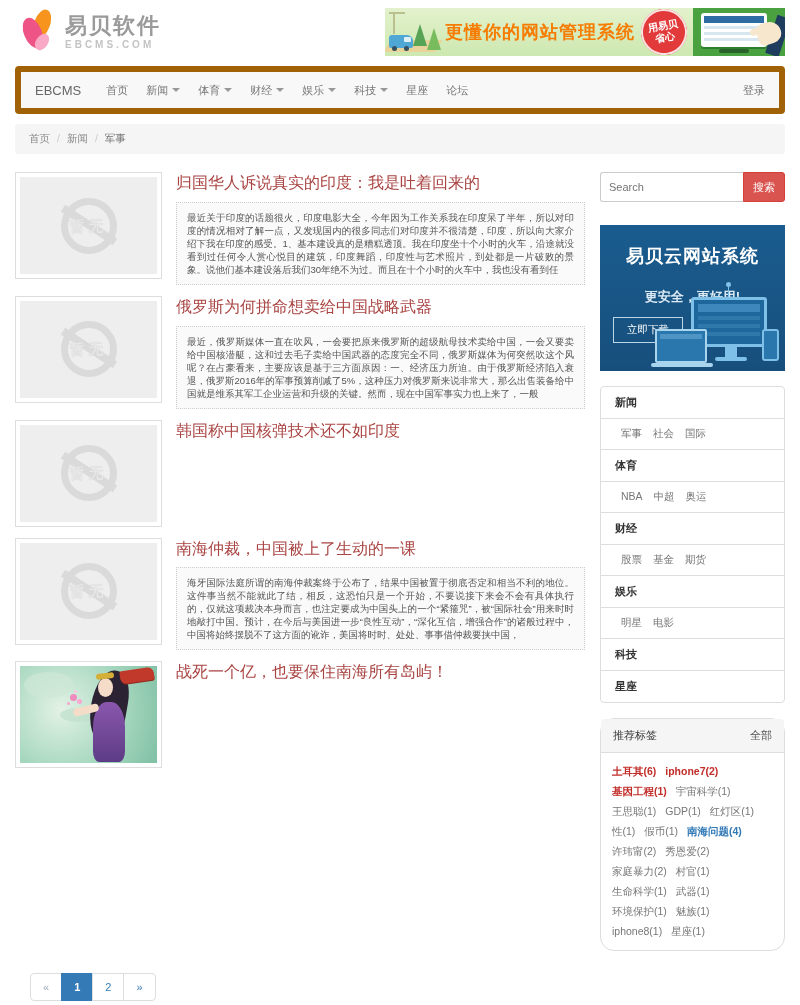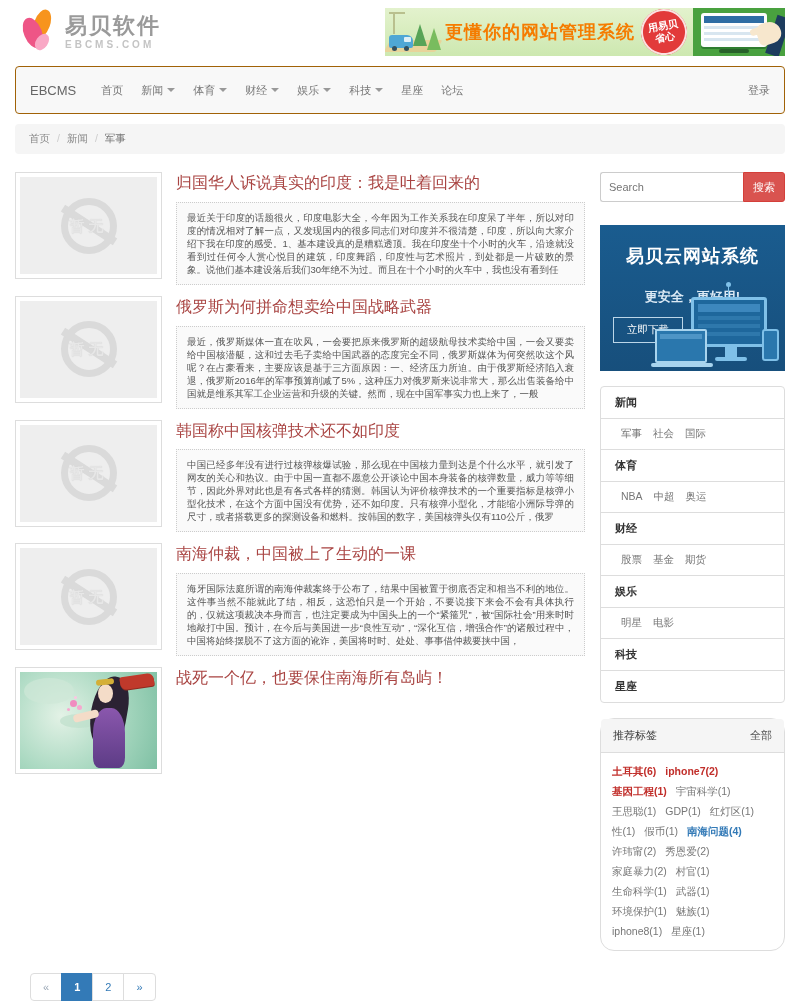--- a/index.html
+++ b/index.html
@@ -26,21 +26,21 @@
   .banner-green { width:92px; height:100%; background:#49a13f; margin-left:auto; position:relative; flex:none; }
   .g-laptop { position:absolute; left:8px; top:5px; width:66px; height:34px; background:#fdfdfd; border-radius:3px; box-shadow:0 2px 0 #2f7d2f; }
   .g-laptop::before { content:""; position:absolute; left:3px; top:3px; right:3px; height:7px; background:#2e6da4; }
   .g-laptop::after { content:""; position:absolute; left:3px; top:13px; right:3px; bottom:3px; background:repeating-linear-gradient(180deg,#d8e6f0 0 3px,#fff 3px 6px); }
   .g-base { position:absolute; left:26px; bottom:3px; width:30px; height:4px; background:#28612a; border-radius:2px; }
   .g-sleeve { position:absolute; right:0; top:8px; width:14px; height:40px; background:#1d3c5e; transform:rotate(18deg); }
   .g-hand { position:absolute; right:4px; top:14px; width:24px; height:22px; background:#f7e7cd; border-radius:8px 12px 10px 6px; transform:rotate(-18deg); }
   .g-hand::before { content:""; position:absolute; left:-6px; top:2px; width:14px; height:7px; background:#f7e7cd; border-radius:4px; }
 
   
-  .navbar { margin:4px 15px 0; height:48px; background:#f8f8f8; border:1px solid #a16207; border-radius:4px; display:flex; align-items:center; padding:0 14px; font-size:11px; }
+  .navbar { margin:4px 15px 0; height:48px; background:#f8f8f8; border:6px solid #a16207; border-radius:4px; display:flex; align-items:center; padding:0 14px; font-size:11px; }
   .brand { color:#666; font-size:13px; margin-right:16px; cursor:pointer; }
   .nav-item { color:#777; padding:0 9px; cursor:pointer; display:inline-flex; align-items:center; height:100%; }
   .caret { width:0; height:0; border-top:4px solid #999; border-left:4px solid transparent; border-right:4px solid transparent; display:inline-block; margin-left:4px; }
   .nav-login { margin-left:auto; color:#777; cursor:pointer; }
 
   
   .breadcrumb { margin:10px 15px 0; background:#f5f5f5; border-radius:4px; padding:8px 14px; font-size:10.5px; color:#9a9a9a; }
   .bc-link { color:#8a8a8a; cursor:pointer; }
   .bc-sep { color:#ccc; margin:0 7px; }
   .bc-current { color:#777; }
@@ -230,21 +230,20 @@
 
       <article class="article">
         <div class="thumb">
           <div class="thumb-inner">
             <div class="noimg-circle"></div>
             <span class="noimg-label">暂无</span>
           </div>
         </div>
         <div class="article-body">
           <h2 class="article-title">韩国称中国核弹技术还不如印度</h2>
-          <div class="article-excerpt">中国已经多年没有进行过核弹核爆试验，那么现在中国核力量到达是个什么水平，就引发了网友的关心和热议。由于中国一直都不愿意公开谈论中国本身装备的核弹数量，威力等等细节，因此外界对此也是有各式各样的猜测。韩国认为评价核弹技术的一个重要指标是核弹小型化技术，在这个方面中国没有优势，还不如印度。只有核弹小型化，才能缩小洲际导弹的尺寸，或者搭载更多的探测设备和燃料。按韩国的数字，美国核弹头仅有110公斤，俄罗</div>
         </div>
       </article>
 
       <article class="article">
         <div class="thumb">
           <div class="thumb-inner">
             <div class="noimg-circle"></div>
             <span class="noimg-label">暂无</span>
           </div>
         </div>

